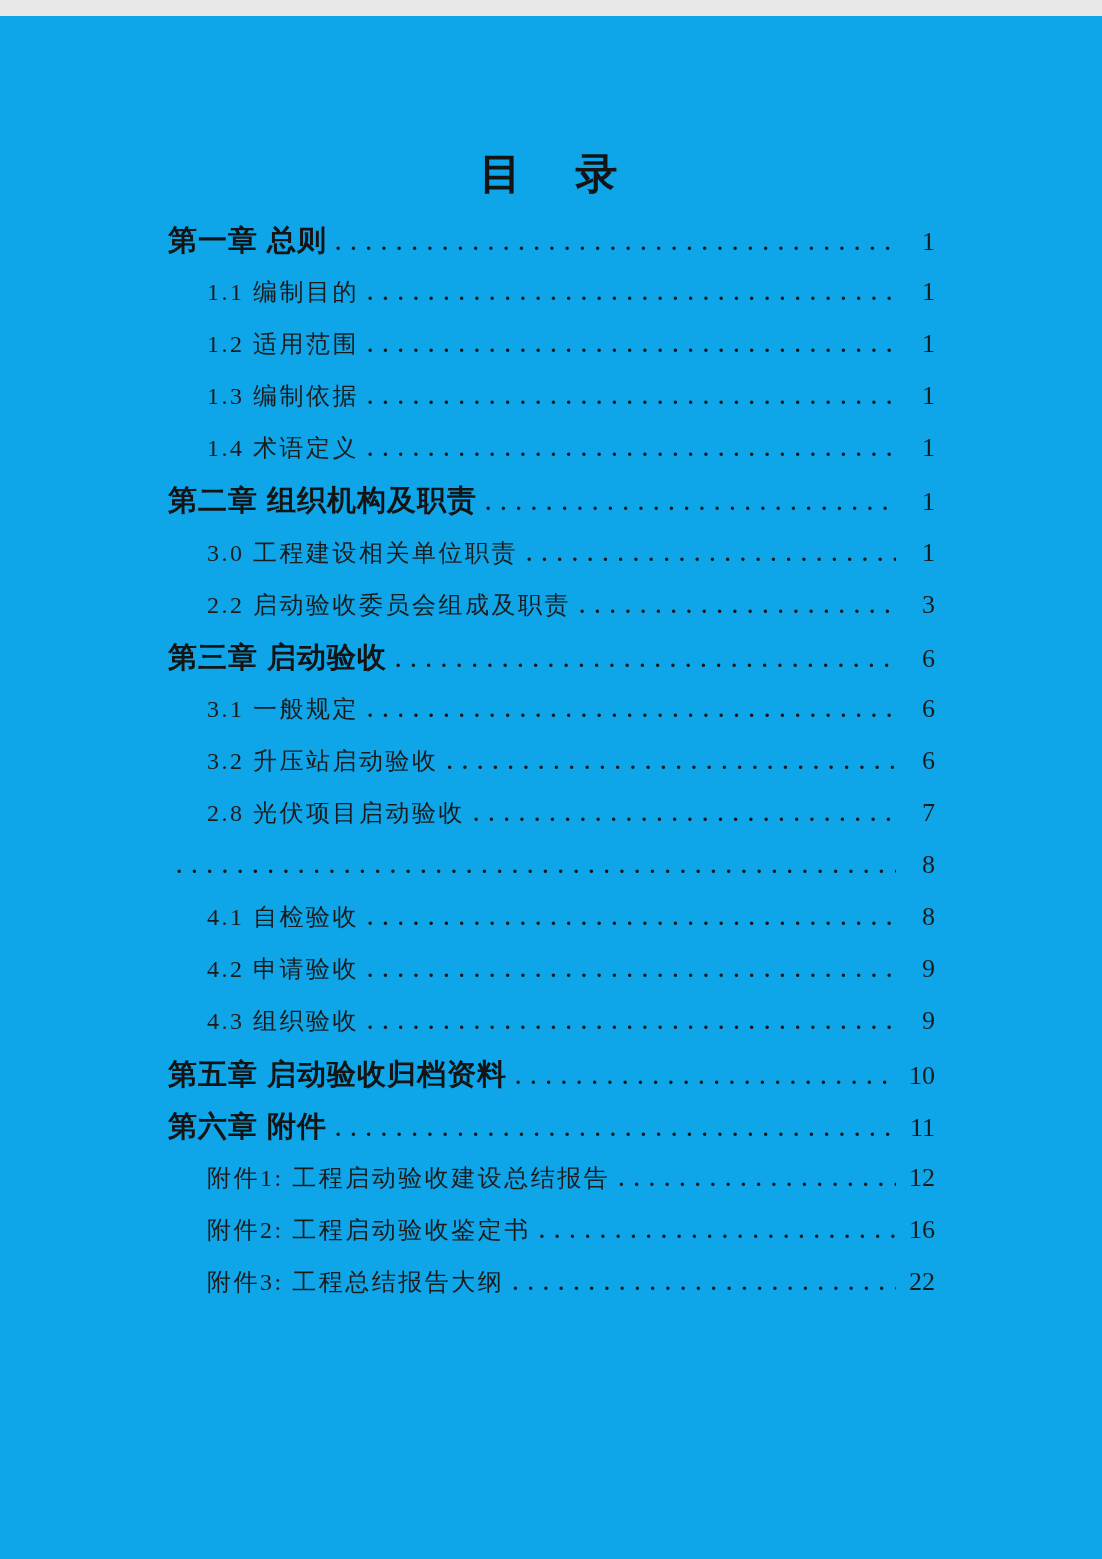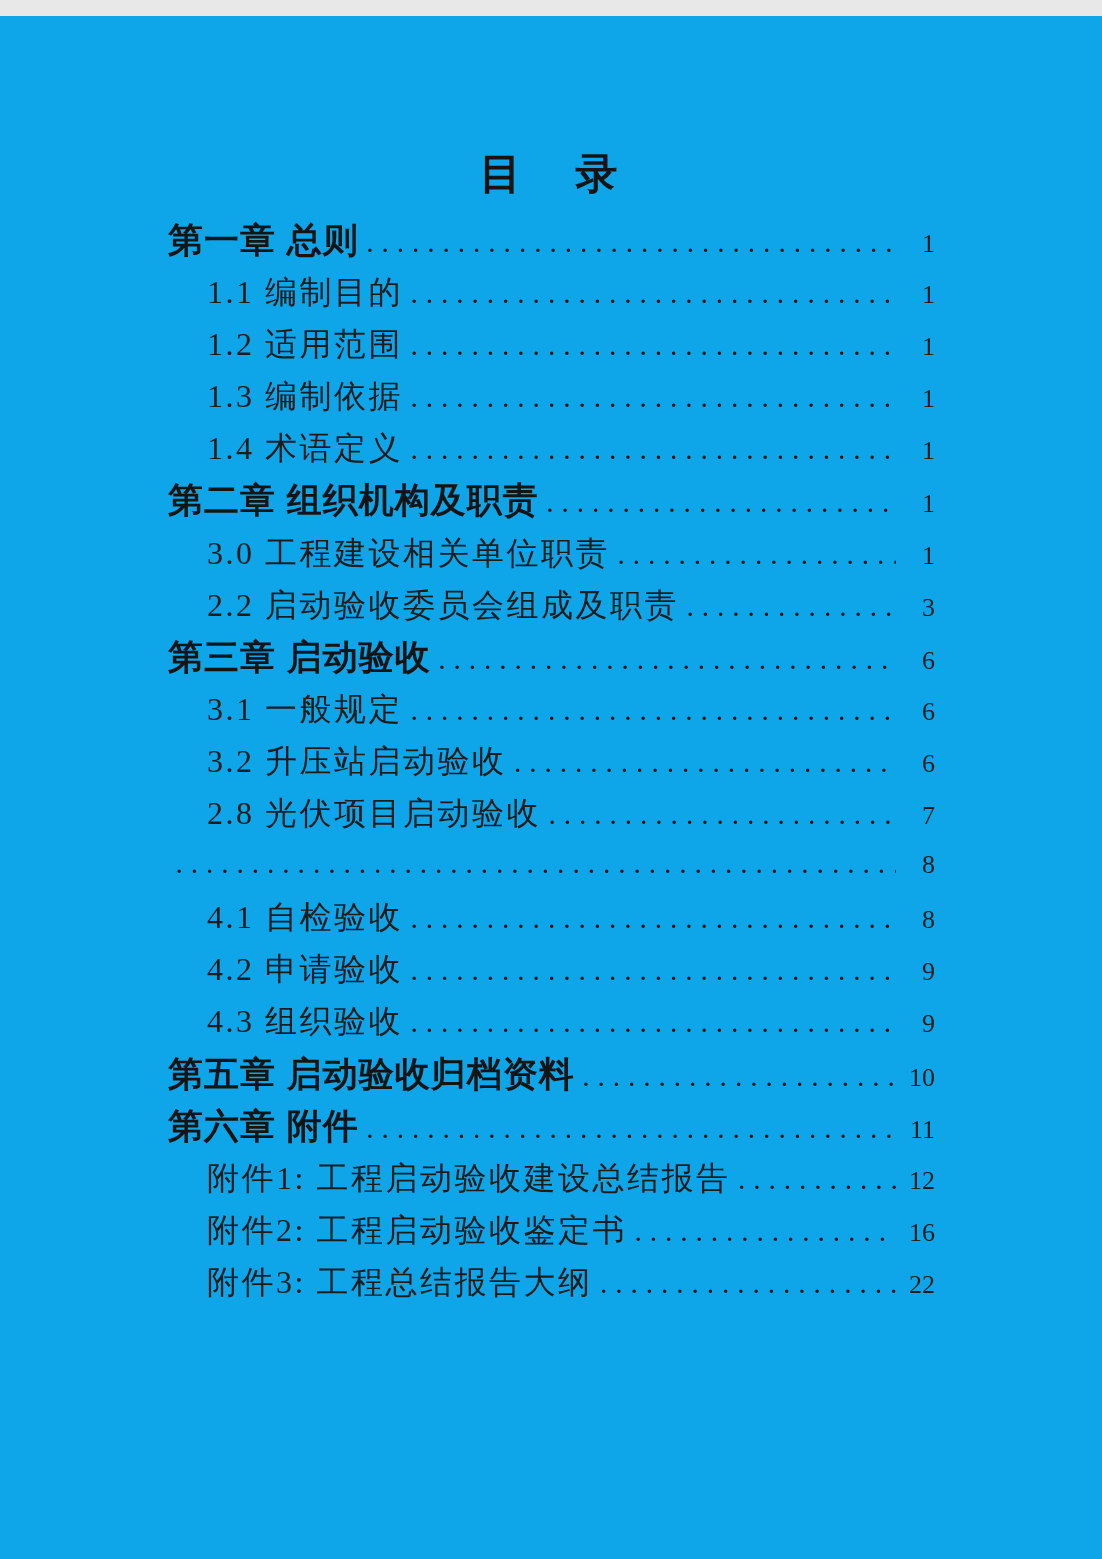--- a/index.html
+++ b/index.html
@@ -42,33 +42,33 @@
     align-items: baseline;
     height: 52.1px;
     overflow: hidden;
   }
   .toc-label {
     white-space: nowrap;
   }
   .toc-row.chapter .toc-label {
     font-family: "Liberation Sans", sans-serif;
     font-weight: bold;
-    font-size: 35px;
+    font-size: 29px;
     line-height: 52px;
     letter-spacing: 1px;
     color: #141414;
   }
   .toc-row.section,
   .toc-row.attachment {
     padding-left: 39px;
   }
   .toc-row.section .toc-label,
   .toc-row.attachment .toc-label {
     font-family: "Liberation Serif", serif;
-    font-size: 32px;
+    font-size: 24px;
     line-height: 52px;
     letter-spacing: 2.5px;
     color: #1c1c1c;
   }
   .toc-leader {
     flex: 1;
     overflow: hidden;
     white-space: nowrap;
     margin: 0 5px 0 7px;
     min-width: 20px;

